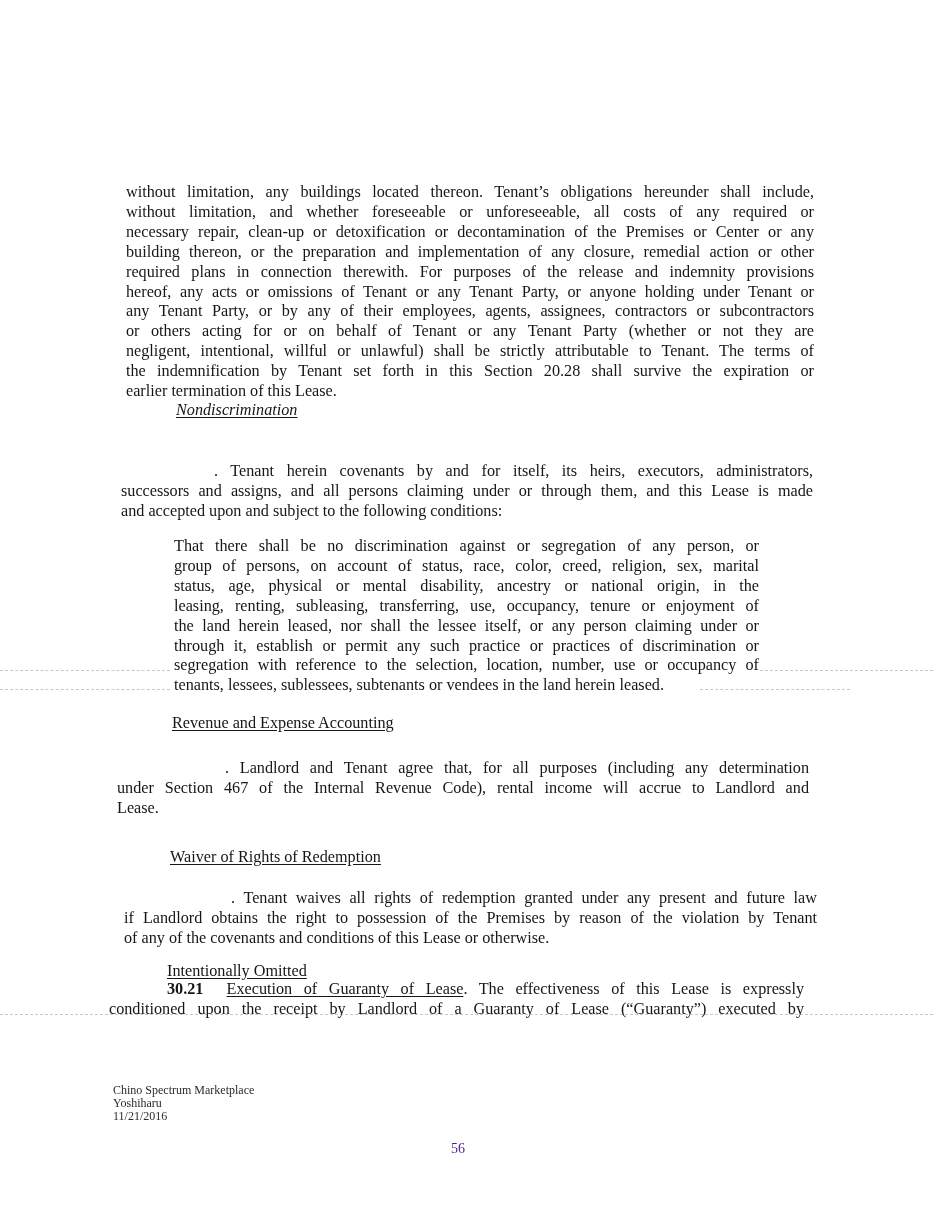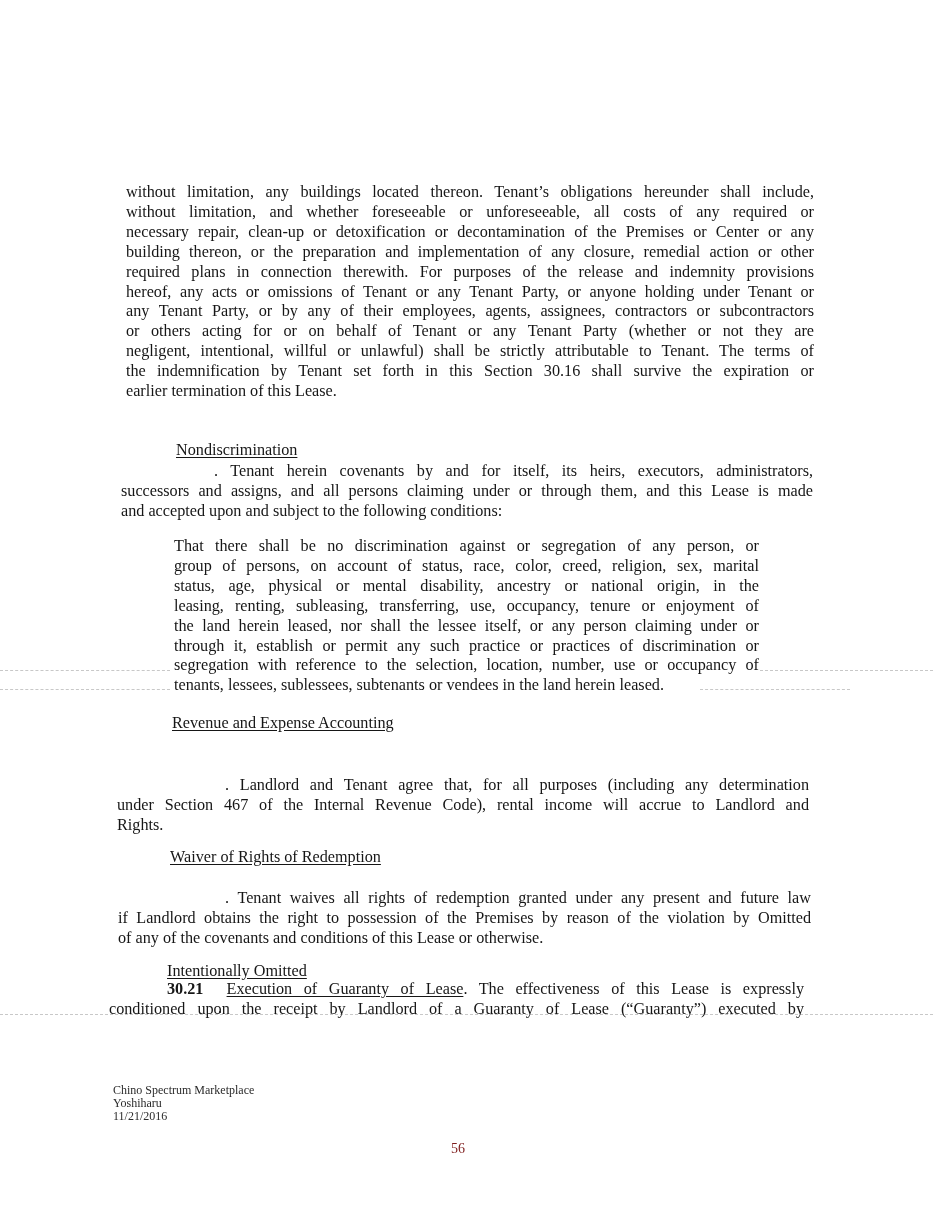--- a/index.html
+++ b/index.html
@@ -7,45 +7,45 @@
       width: 933px; height: 1209px; background: #ffffff; position: relative; overflow: hidden;
       font-family: "Liberation Serif", "DejaVu Serif", serif; color: #161616;
     }
     .page { position: absolute; left: 0; top: 0; width: 933px; height: 919px; }
     .blk { position: absolute; font-size: 16.2px; line-height: 19.9px; text-align: justify; }
     .blk .ln { display: block; white-space: nowrap; text-align-last: justify; text-align: justify; }
     .blk .ln.last { text-align-last: left; }
     .heading { position: absolute; font-size: 16.2px; text-decoration: underline; text-underline-offset: 2px; }
     .scanline { position: absolute; height: 0; border-top: 1px dashed #c8c8c8; }
     .footer { position: absolute; left: 113px; top: 1084px; font-size: 12px; line-height: 13px; color: #2a2a2a; }
-    .pageno { position: absolute; left: 451px; top: 1141px; font-size: 14px; color: #7f1d1d; }
+    .pageno { position: absolute; left: 451px; top: 1141px; font-size: 14px; color: #4c1d95; }
     .bold { font-weight: bold; }
     .u { text-decoration: underline; text-underline-offset: 2px; }
     .dot { position: absolute; font-size: 16px; }
   </style>
 </head>
 <body>
 
 <div class="page">
 
   <div class="blk" style="left:126px; top:183px; width:688px;">
     <span class="ln">without limitation, any buildings located thereon.  Tenant’s obligations hereunder shall include,</span>
     <span class="ln">without limitation, and whether foreseeable or unforeseeable, all costs of any required or</span>
     <span class="ln">necessary repair, clean-up or detoxification or decontamination of the Premises or Center or any</span>
     <span class="ln">building thereon, or the preparation and implementation of any closure, remedial action or other</span>
     <span class="ln">required plans in connection therewith.  For purposes of the release and indemnity provisions</span>
     <span class="ln">hereof, any acts or omissions of Tenant or any Tenant Party, or anyone holding under Tenant or</span>
     <span class="ln">any Tenant Party, or by any of their employees, agents, assignees, contractors or subcontractors</span>
     <span class="ln">or others acting for or on behalf of Tenant or any Tenant Party (whether or not they are</span>
     <span class="ln">negligent, intentional, willful or unlawful) shall be strictly attributable to Tenant.  The terms of</span>
-    <span class="ln">the indemnification by Tenant set forth in this Section 30.16 shall survive the expiration or</span>
+    <span class="ln">the indemnification by Tenant set forth in this Section 20.28 shall survive the expiration or</span>
     <span class="ln last">earlier termination of this Lease.</span>
   </div>
 
-  <div class="heading" style="left:176px; top:441px;">Nondiscrimination</div>
+  <div class="heading" style="left:176px; top:401px;font-style:italic;">Nondiscrimination</div>
   <div class="blk" style="left:121px; top:462px; width:692px;">
     <span class="ln" style="padding-left:93px;">.  Tenant herein covenants by and for itself, its heirs, executors, administrators,</span>
     <span class="ln">successors and assigns, and all persons claiming under or through them, and this Lease is made</span>
     <span class="ln last">and accepted upon and subject to the following conditions:</span>
   </div>
   <div class="blk" style="left:174px; top:537px; width:585px;">
     <span class="ln">That there shall be no discrimination against or segregation of any person, or</span>
     <span class="ln">group of persons, on account of status, race, color, creed, religion, sex, marital</span>
     <span class="ln">status, age, physical or mental disability, ancestry or national origin, in the</span>
     <span class="ln">leasing, renting, subleasing, transferring, use, occupancy, tenure or enjoyment of</span>
@@ -55,30 +55,30 @@
     <span class="ln last">tenants, lessees, sublessees, subtenants or vendees in the land herein leased.</span>
   </div>
 
   <div class="scanline" style="left:0; top:670px; width:170px;"></div>
   <div class="scanline" style="left:760px; top:670px; width:173px;"></div>
   <div class="scanline" style="left:0; top:689px; width:170px;"></div>
   <div class="scanline" style="left:700px; top:689px; width:150px;"></div>
   <div class="scanline" style="left:0; top:1014px; width:933px;"></div>
 
   <div class="heading" style="left:172px; top:714px;">Revenue and Expense Accounting</div>
-  <div class="blk" style="left:117px; top:776px; width:692px;">
+  <div class="blk" style="left:117px; top:759px; width:692px;">
     <span class="ln" style="padding-left:108px;">.  Landlord and Tenant agree that, for all purposes (including any determination</span>
     <span class="ln">under Section 467 of the Internal Revenue Code), rental income will accrue to Landlord and</span>
-    <span class="ln last">Rights.</span>
+    <span class="ln last">Lease.</span>
   </div>
 
   <div class="heading" style="left:170px; top:848px;">Waiver of Rights of Redemption</div>
-  <div class="blk" style="left:118px; top:889px; width:693px;">
+  <div class="blk" style="left:124px; top:889px; width:693px;">
     <span class="ln" style="padding-left:107px;">.  Tenant waives all rights of redemption granted under any present and future law</span>
-    <span class="ln">if Landlord obtains the right to possession of the Premises by reason of the violation by Omitted</span>
+    <span class="ln">if Landlord obtains the right to possession of the Premises by reason of the violation by Tenant</span>
     <span class="ln last">of any of the covenants and conditions of this Lease or otherwise.</span>
   </div>
 
   <div class="heading" style="left:167px; top:962px;">Intentionally Omitted</div>
   <div class="dot" style="left:218px; top:999px;">.</div>
 
   <div class="blk" style="left:109px; top:980px; width:695px;">
     <span class="ln" style="padding-left:58px;">
       <span class="bold">30.21</span>&nbsp;&nbsp;<span class="u">Execution of Guaranty of Lease</span><span>. The effectiveness of this Lease is expressly</span>
     </span>

